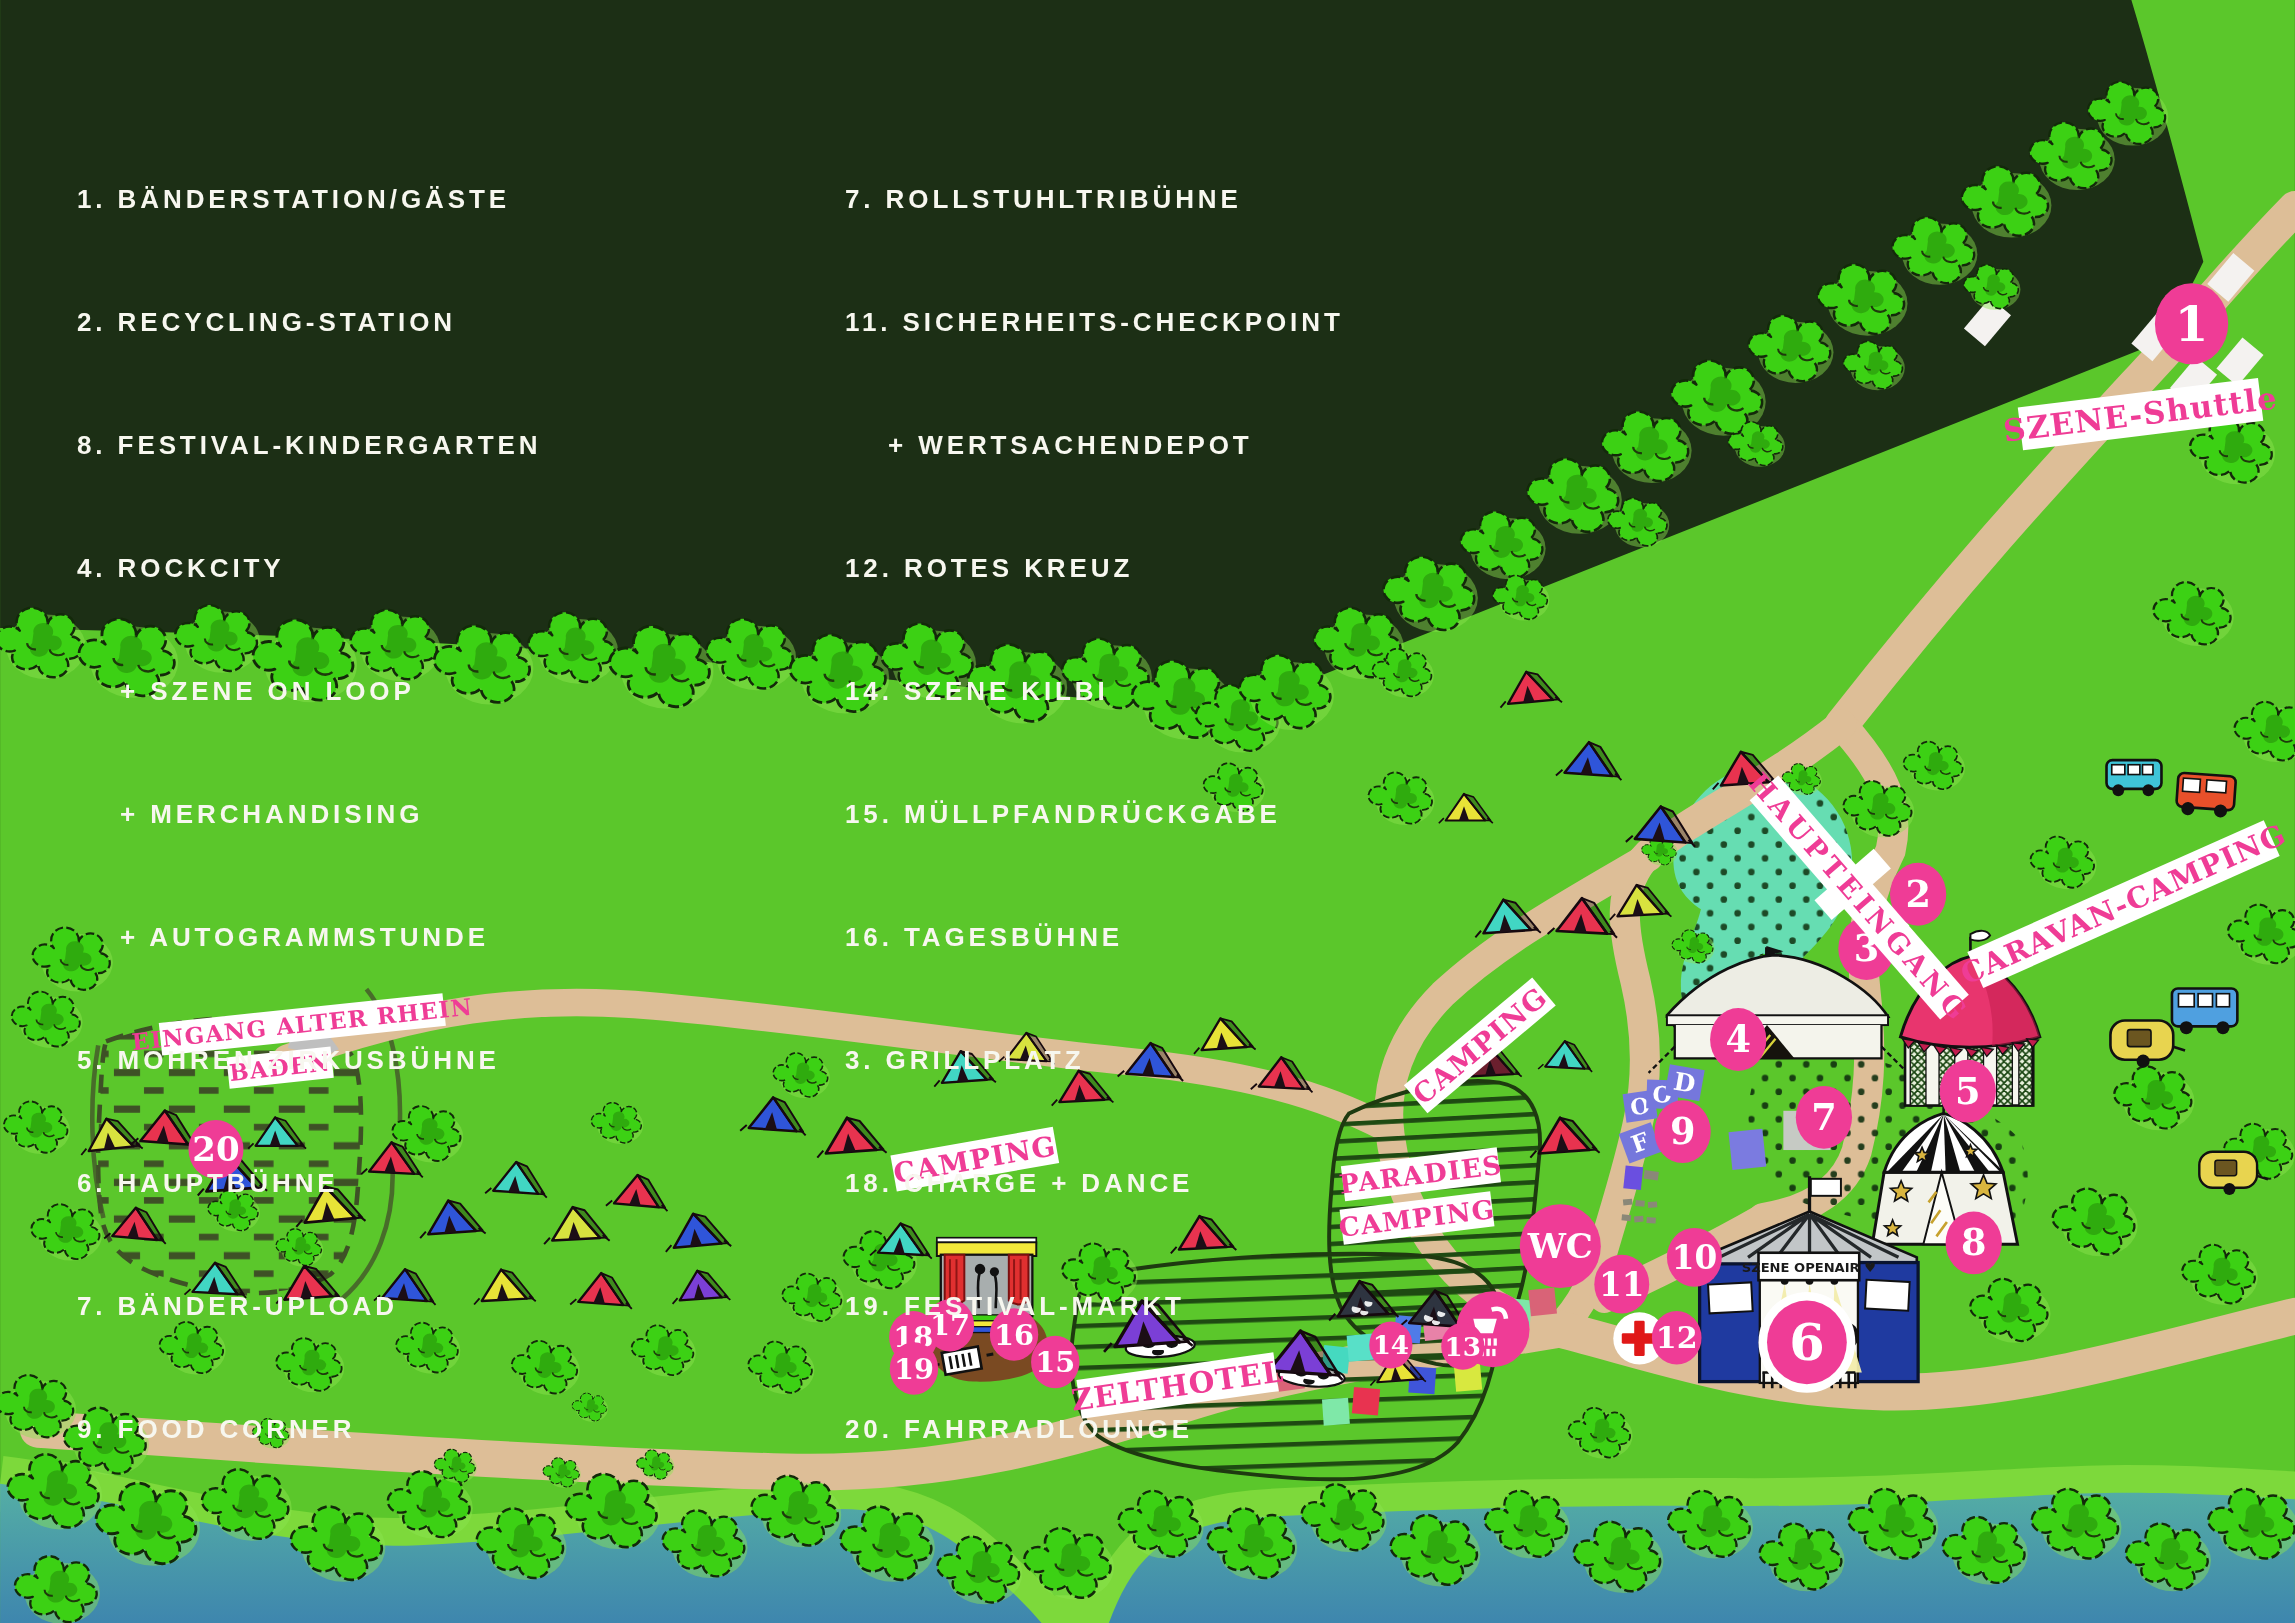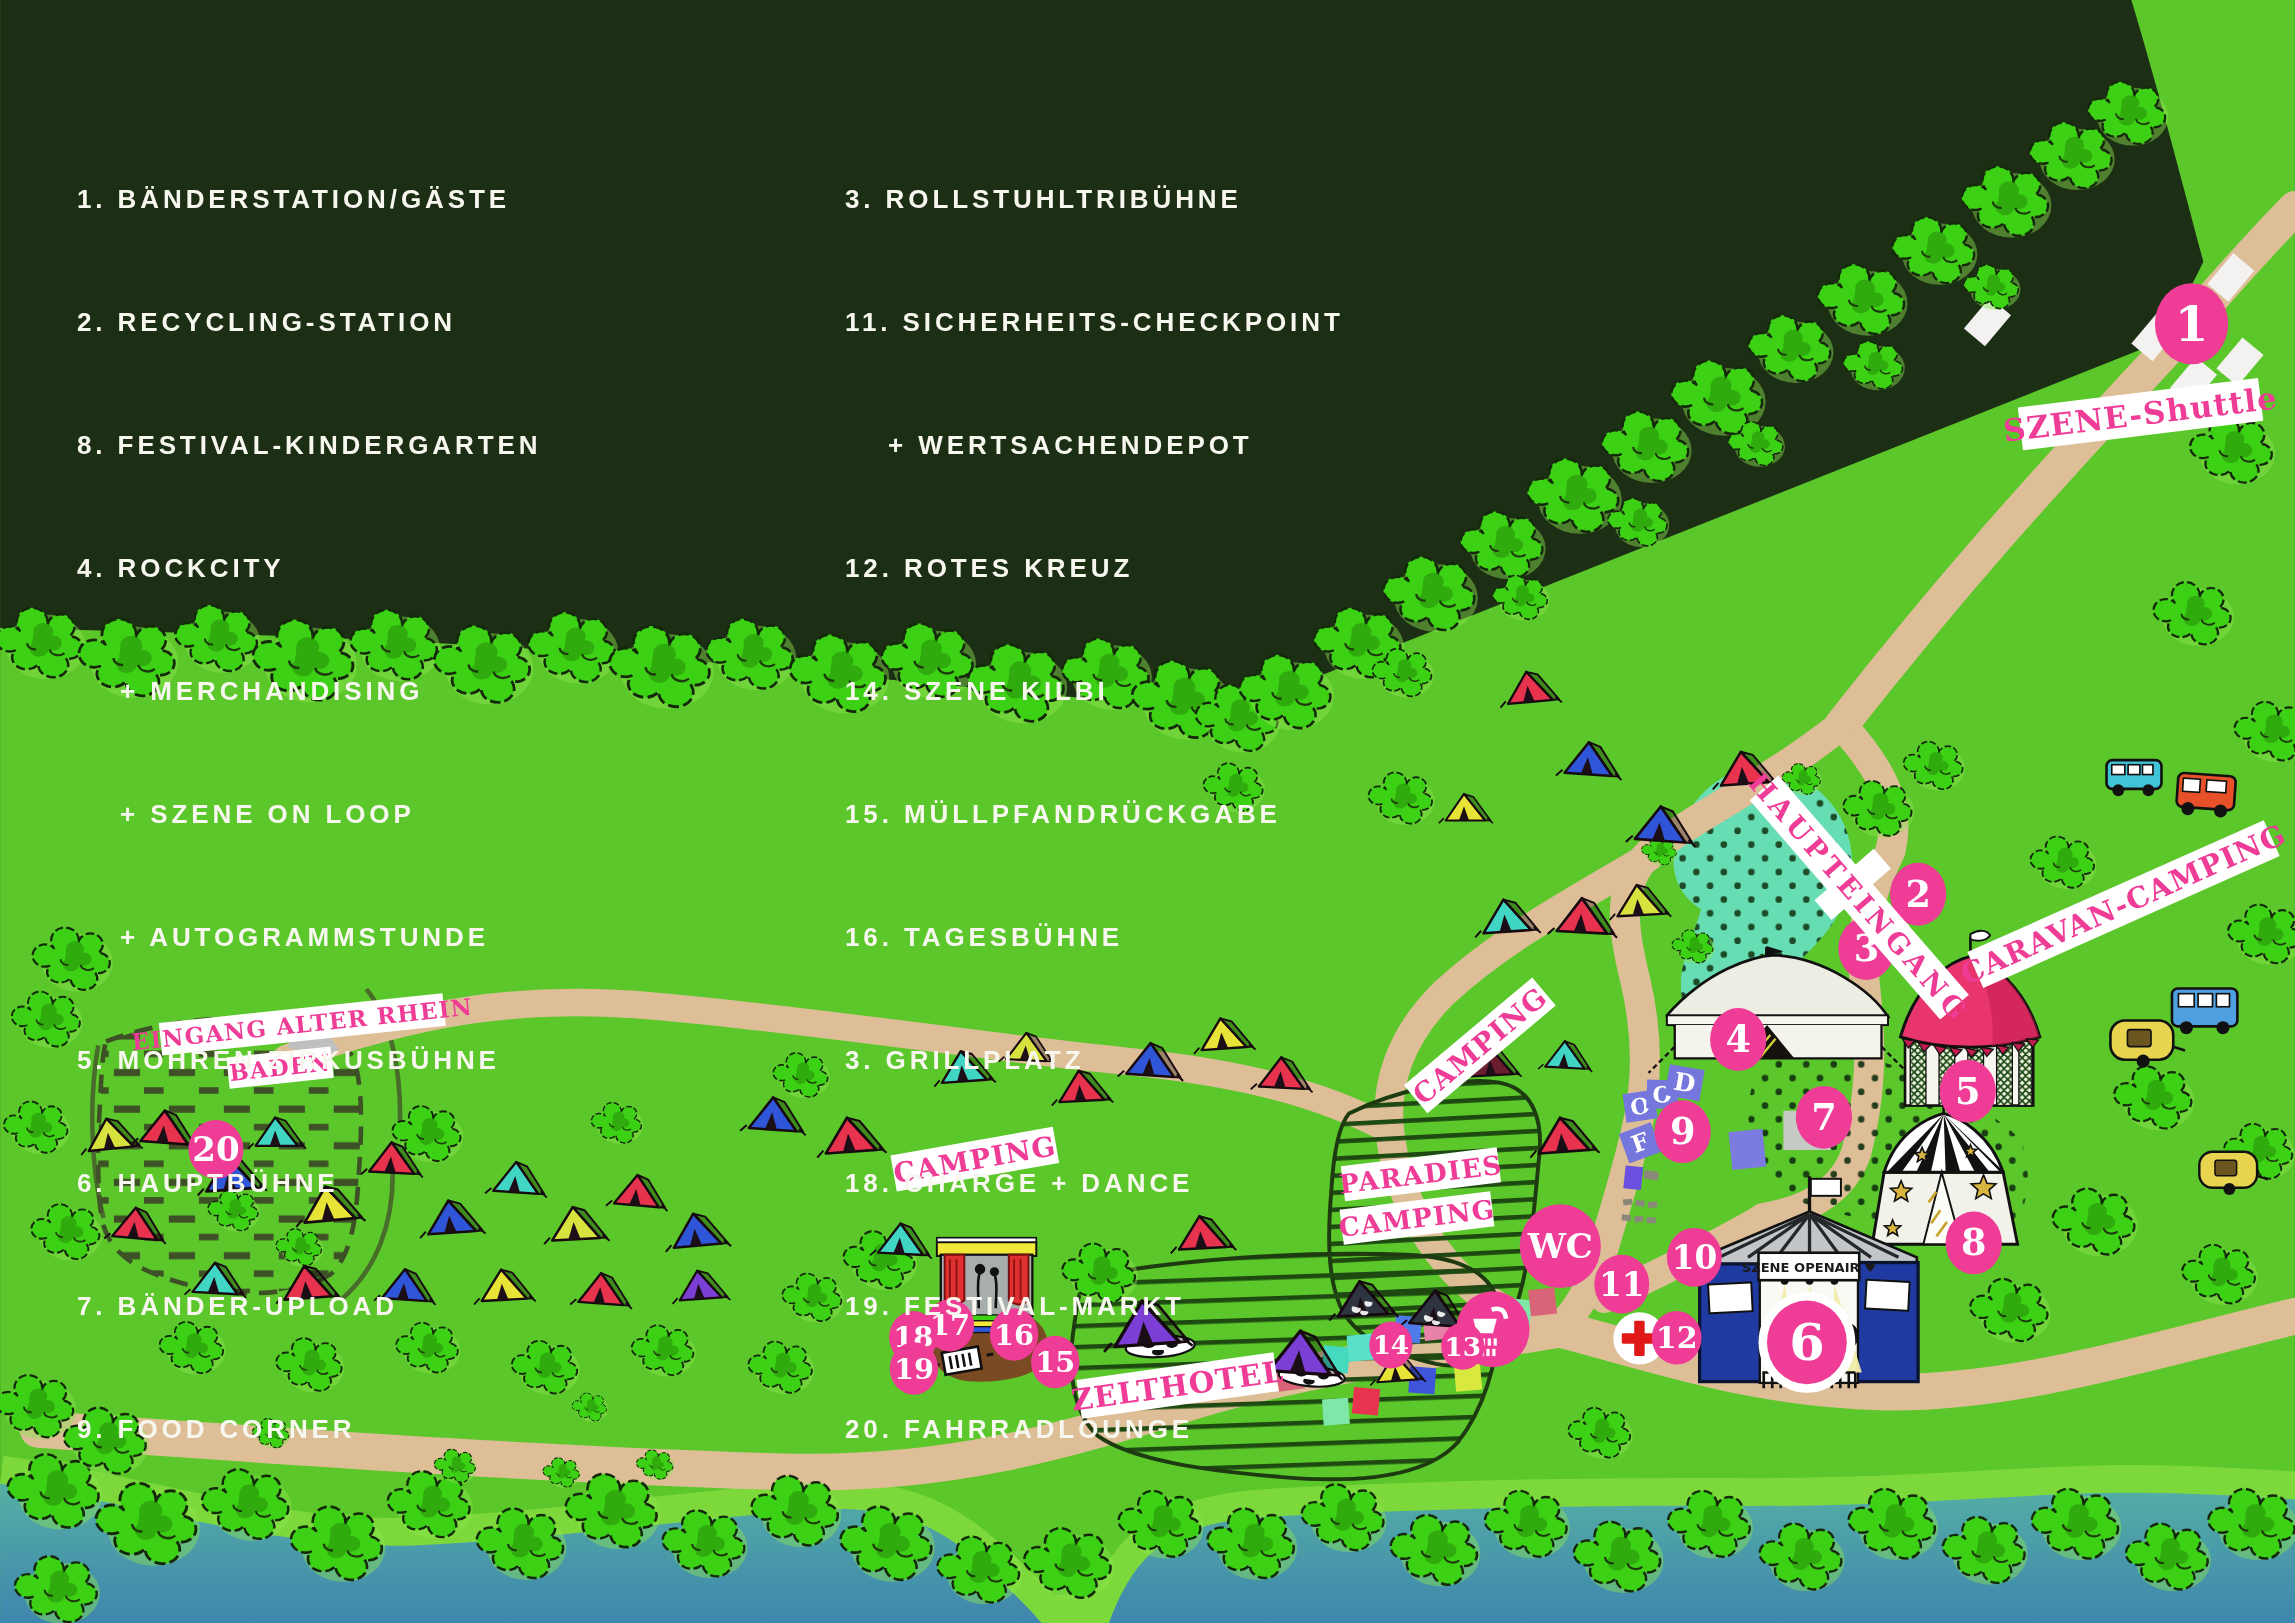--- a/index.html
+++ b/index.html
@@ -717,30 +717,30 @@
       <text class="lbl" style="font-size:35px">BADEN</text>
     </g>
   </g>
 </svg>
 
 <div id="leg1" class="legend">
   <span class="row">1. BÄNDERSTATION/GÄSTE</span>
   <span class="row">2. RECYCLING-STATION</span>
   <span class="row">8. FESTIVAL-KINDERGARTEN</span>
   <span class="row">4. ROCKCITY</span>
+  <span class="row ind">+ SZENE ON LOOP</span>
   <span class="row ind">+ MERCHANDISING</span>
-  <span class="row ind">+ SZENE ON LOOP</span>
   <span class="row ind">+ AUTOGRAMMSTUNDE</span>
   <span class="row">5. MOHREN ZIRKUSBÜHNE</span>
   <span class="row">6. HAUPTBÜHNE</span>
   <span class="row">7. BÄNDER-UPLOAD</span>
   <span class="row">9. FOOD CORNER</span>
 </div>
 <div id="leg2" class="legend">
-  <span class="row">3. ROLLSTUHLTRIBÜHNE</span>
+  <span class="row">7. ROLLSTUHLTRIBÜHNE</span>
   <span class="row">11. SICHERHEITS-CHECKPOINT</span>
   <span class="row ind">+ WERTSACHENDEPOT</span>
   <span class="row">12. ROTES KREUZ</span>
   <span class="row">14. SZENE KILBI</span>
   <span class="row">15. MÜLLPFANDRÜCKGABE</span>
   <span class="row">16. TAGESBÜHNE</span>
   <span class="row">3. GRILLPLATZ</span>
   <span class="row">18. CHARGE + DANCE</span>
   <span class="row">19. FESTIVAL-MARKT</span>
   <span class="row">20. FAHRRADLOUNGE</span>

